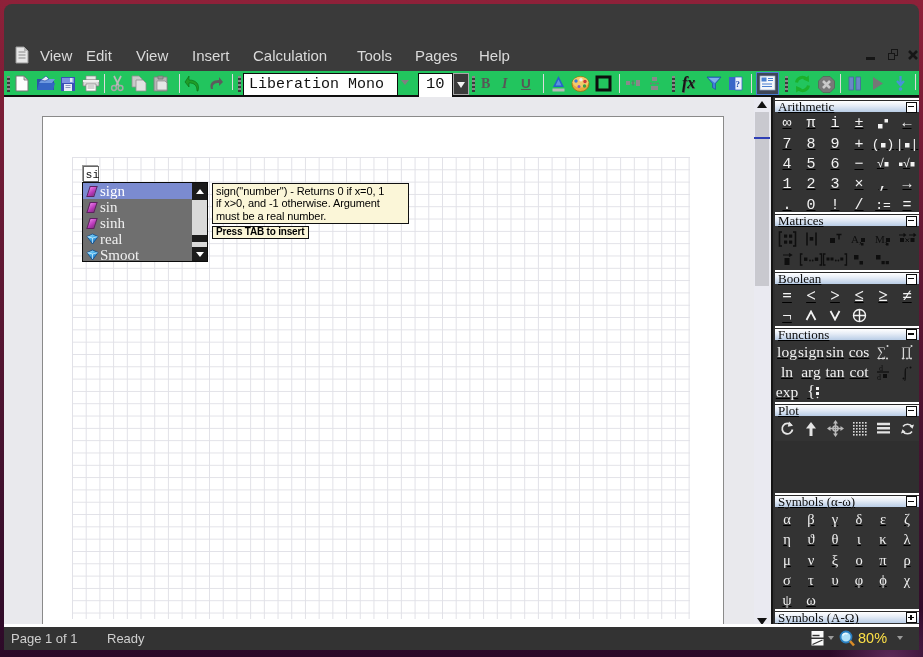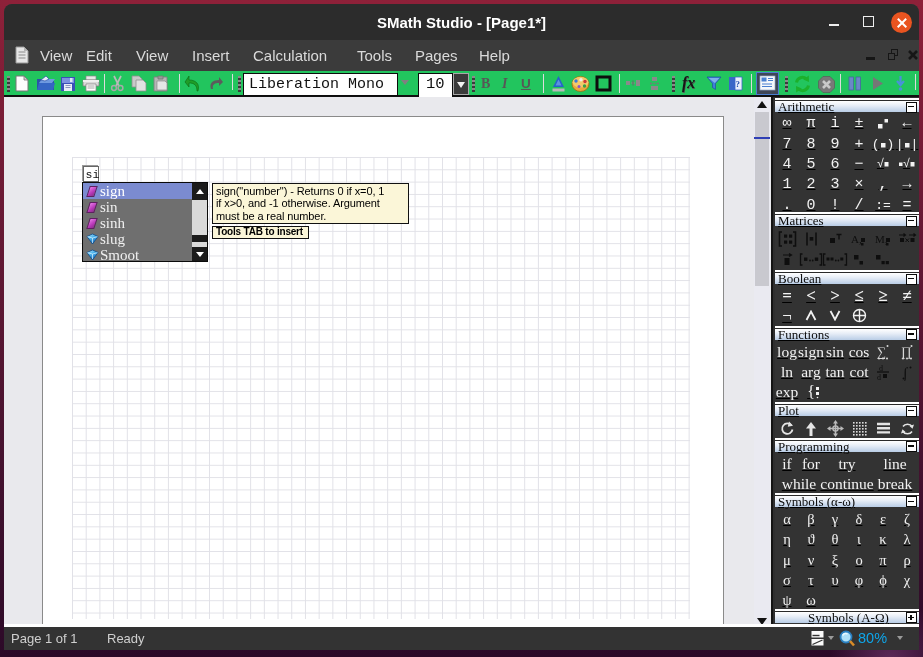--- a/index.html
+++ b/index.html
@@ -65,26 +65,20 @@
  border-top:1px solid #2a2a2a;color:#0a0a0a;font-family:"Liberation Serif",serif;font-size:13px;line-height:11px;padding-left:3px;position:relative;}
 .pbox{position:absolute;right:2px;top:0.5px;width:11px;height:11px;background:#fff;border:1.6px solid #0a0a0a;}
 .pbox:before{content:"";position:absolute;left:1.2px;top:3.2px;width:5.6px;height:1.6px;background:#0a0a0a;}
 .pbox.plus:after{content:"";position:absolute;left:3.2px;top:1.2px;width:1.6px;height:5.6px;background:#0a0a0a;}
 .g6{display:grid;grid-template-columns:repeat(6,24px);justify-items:center;align-items:center;color:#f2f2f2;}
 .mono{font-family:"Liberation Mono",monospace;}
 .serif{font-family:"Liberation Serif",serif;}
 </style></head>
 <body>
 <div id="win">
-  <div id="title">
-      <div class="t">SMath Studio - [Page1*]</div>
-    <div id="btnmin"></div>
-      <div id="btnmax"></div>
-      <div id="btnclose"></div>
-  </div>
   <div id="menu">
     <span style="left:36px">View</span>
       <span style="left:82px">Edit</span>
     <span style="left:132px">View</span>
       <span style="left:188px">Insert</span>
     <span style="left:249px">Calculation</span>
       <span style="left:353px">Tools</span>
     <span style="left:411px">Pages</span>
       <span style="left:475px">Help</span>
     <span style="position:absolute;left:862px;top:17px;width:9px;height:2.5px;background:#161616"></span>
@@ -263,41 +257,41 @@
             <defs>
               <linearGradient id="gg" x1="0" y1="0" x2="0.6" y2="1">
                 <stop offset="0" stop-color="#c8eefd"></stop>
                 <stop offset="0.45" stop-color="#4ab2ec"></stop>
                 <stop offset="1" stop-color="#1a6dc0"></stop>
               </linearGradient>
             </defs>
             <path d="M1 3.5 L6.5 1 L12 3.5 L6.5 11 Z" fill="url(#gg)" stroke="#0d4a8a" stroke-width="0.8"></path>
             <path d="M1.5 3.7 L6.5 5 L11.5 3.7 M6.5 5 L6.5 10" fill="none" stroke="#d9f4ff" stroke-width="0.7"></path>
           </svg>
-          <span class="lbl">slug</span>
+          <span class="lbl">real</span>
         </div>
       <div class="ditem" style="top:64px">
           <svg class="gem" width="13" height="12">
             <path d="M1 3.5 L6.5 1 L12 3.5 L6.5 11 Z" fill="url(#gg)" stroke="#0d4a8a" stroke-width="0.8"></path>
             <path d="M1.5 3.7 L6.5 5 L11.5 3.7 M6.5 5 L6.5 10" fill="none" stroke="#d9f4ff" stroke-width="0.7"></path>
           </svg>
           <span class="lbl">Smoot</span>
         </div>
       <div id="dscroll">
         <div id="dsup">
             <span class="wtri-u"></span>
           </div>
         <div id="dsth"></div>
         <div id="dsdn">
             <span class="wtri-d"></span>
           </div>
       </div>
     </div>
     <div id="tip">sign("number") - Returns 0 if x=0, 1<br>if x&gt;0, and -1 otherwise. Argument<br>must be a real number.</div>
-    <div id="tab">Tools TAB to insert</div>
+    <div id="tab">Press TAB to insert</div>
   </div>
   <div id="side">
     <div class="panel" style="top:1px">
       <div class="phead">Arithmetic<span class="pbox"></span></div>
       <div class="g6 mono" style="grid-auto-rows:20.4px;font-size:15px;padding-top:1.5px;">
         <span>∞</span>
           <span>π</span>
           <span>i</span>
           <span>±</span>
         <svg width="13" height="13">
@@ -527,32 +521,20 @@
             <path d="M1 2 h13 M1 6.2 h13 M1 10.4 h13" stroke="#e4e4e4" stroke-width="2.4"></path>
           </svg>
         <svg width="15" height="14">
             <path d="M3 4.5 A5 4 0 0 1 12 4.5" stroke="#e4e4e4" stroke-width="1.5" fill="none"></path>
             <path d="M14 2.5 L12.5 6.8 L9.5 4 Z" fill="#e4e4e4"></path>
             <path d="M12 9.5 A5 4 0 0 1 3 9.5" stroke="#e4e4e4" stroke-width="1.5" fill="none"></path>
             <path d="M1 11.5 L2.5 7.2 L5.5 10 Z" fill="#e4e4e4"></path>
           </svg>
       </div>
     </div>
-    <div class="panel" style="top:340.5px">
-      <div class="phead">Programming<span class="pbox"></span></div>
-      <div class="g6 serif" style="grid-auto-rows:20.3px;font-size:15.5px;padding-top:2.5px;">
-        <span>if</span>
-          <span>for</span>
-          <span style="grid-column:3/5">try</span>
-          <span style="grid-column:5/7">line</span>
-        <span style="grid-column:1/3">while</span>
-          <span style="grid-column:3/5">continue</span>
-          <span style="grid-column:5/7">break</span>
-      </div>
-    </div>
     <div class="panel" style="top:395.9px">
       <div class="phead">Symbols (α-ω)<span class="pbox"></span></div>
       <div class="g6 serif" style="grid-auto-rows:20.3px;font-size:14.5px;padding-top:2.5px;">
         <span>α</span>
           <span>β</span>
           <span>γ</span>
           <span>δ</span>
           <span>ε</span>
           <span>ζ</span>
         <span>η</span>
@@ -570,29 +552,29 @@
         <span>σ</span>
           <span>τ</span>
           <span>υ</span>
           <span>φ</span>
           <span>ϕ</span>
           <span>χ</span>
         <span>ψ</span>
           <span>ω</span>
       </div>
     </div>
-    <div class="panel" style="top:511.9px;height:15px;overflow:hidden;text-align:center;">
+    <div class="panel" style="top:511.9px;height:15px;overflow:hidden;">
       <div class="phead">Symbols (A-Ω)<span class="pbox plus"></span></div>
     </div>
   </div>
   <div id="sline"></div>
   <div id="status">
     <span style="position:absolute;left:7px;top:4px">Page 1 of 1</span>
     <span style="position:absolute;left:103px;top:4px">Ready</span>
-    <span style="position:absolute;left:854px;top:3px;color:#0ea5e9;font-size:14.5px">80%</span>
+    <span style="position:absolute;left:854px;top:3px;color:#fde047;font-size:14.5px">80%</span>
     <svg style="position:absolute;left:806px;top:3px" width="17" height="17">
         <rect x="1.5" y="1" width="12" height="6.5" fill="#fafafa"></rect>
         <path d="M2.5 5.5 h7" stroke="#333" stroke-width="1.4"></path>
         <rect x="1.5" y="9" width="12" height="6.5" fill="#fafafa"></rect>
         <path d="M2.5 14.5 l10 -4.5" stroke="#333" stroke-width="1.3"></path>
       </svg>
     <span style="position:absolute;left:824px;top:9px;width:0;height:0;border-left:3.5px solid transparent;border-right:3.5px solid transparent;border-top:4.5px solid #9a9a9a;"></span>
     <svg style="position:absolute;left:834px;top:2px" width="19" height="19">
         <circle cx="8" cy="8" r="5.5" fill="#aee0f8" stroke="#2a7fc0" stroke-width="1.8"></circle>
         <path d="M4.5 6.5 a4 4 0 0 1 5 -1.5" stroke="#e8f8ff" stroke-width="1.6" fill="none"></path>

